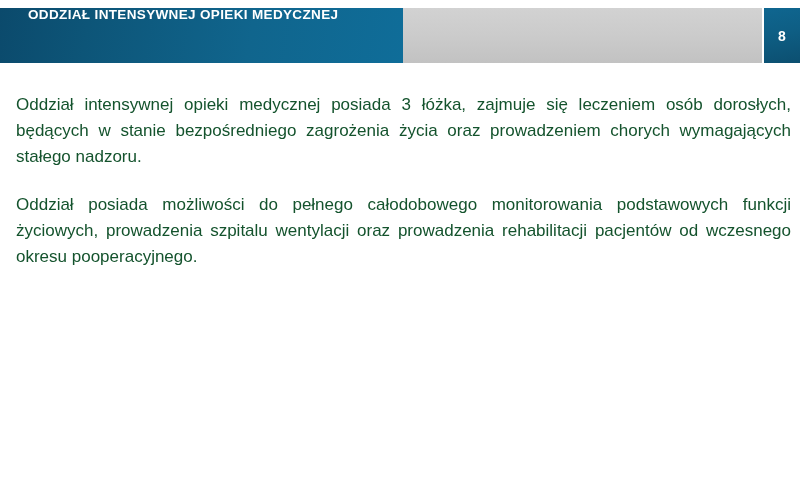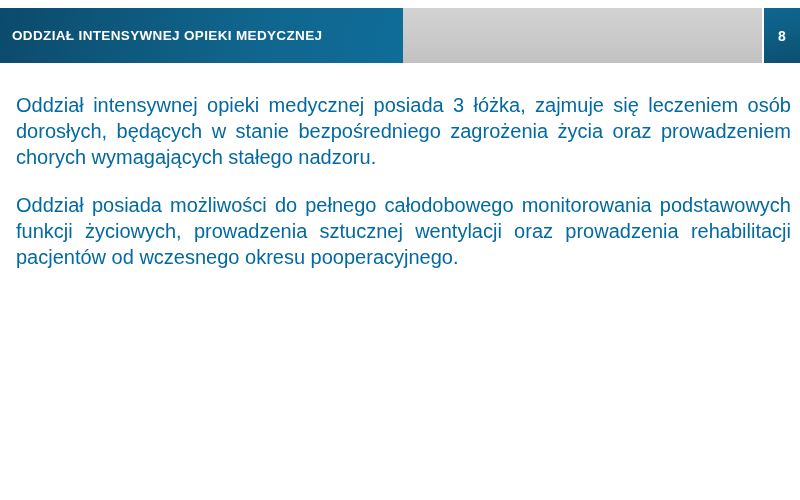--- a/index.html
+++ b/index.html
@@ -31,23 +31,23 @@
     display: flex;
     align-items: stretch;
   }
 
   .header-title-bar {
     position: relative;
     width: 403px;
     height: 100%;
     background: linear-gradient(100deg, #0b4a6c 0%, #0d5578 22%, #10658d 62%, #0f6d99 100%);
     display: flex;
-    align-items: center;
+    align-items: flex-start;
     box-sizing: border-box;
-    padding-left: 12px;
+    padding-left: 28px;
   }
 
   .header-title {
     color: #ffffff;
     font-size: 13.5px;
     font-weight: bold;
     letter-spacing: 0.35px;
     line-height: 1;
     white-space: nowrap;
     font-family: "Liberation Sans", sans-serif;
@@ -83,22 +83,22 @@
 
   
   .body-content {
     position: absolute;
     top: 92px;
     left: 16px;
     width: 775px;
   }
 
   .para {
-    color: #0369a1;
-    font-size: 20px;
+    color: #14532d;
+    font-size: 17px;
     line-height: 26px;
     text-align: justify;
     margin: 0 0 22px 0;
     font-family: "Liberation Sans", sans-serif;
   }
 
   .para:last-child {
     margin-bottom: 0;
   }
 </style>
@@ -118,16 +118,16 @@
     <div class="header-gap"></div>
 
     <div class="header-pagebox">
       <span class="header-pagenum">8</span>
     </div>
 
   </div>
 
   <div class="body-content">
     <p class="para">Oddział intensywnej opieki medycznej posiada 3 łóżka, zajmuje się leczeniem osób dorosłych, będących w stanie bezpośredniego zagrożenia życia oraz prowadzeniem chorych wymagających stałego nadzoru.</p>
-    <p class="para">Oddział posiada możliwości do pełnego całodobowego monitorowania podstawowych funkcji życiowych, prowadzenia sztucznej wentylacji oraz prowadzenia rehabilitacji pacjentów od wczesnego okresu pooperacyjnego.</p>
+    <p class="para">Oddział posiada możliwości do pełnego całodobowego monitorowania podstawowych funkcji życiowych, prowadzenia szpitalu wentylacji oraz prowadzenia rehabilitacji pacjentów od wczesnego okresu pooperacyjnego.</p>
   </div>
 
 </div>
 
 </body></html>

